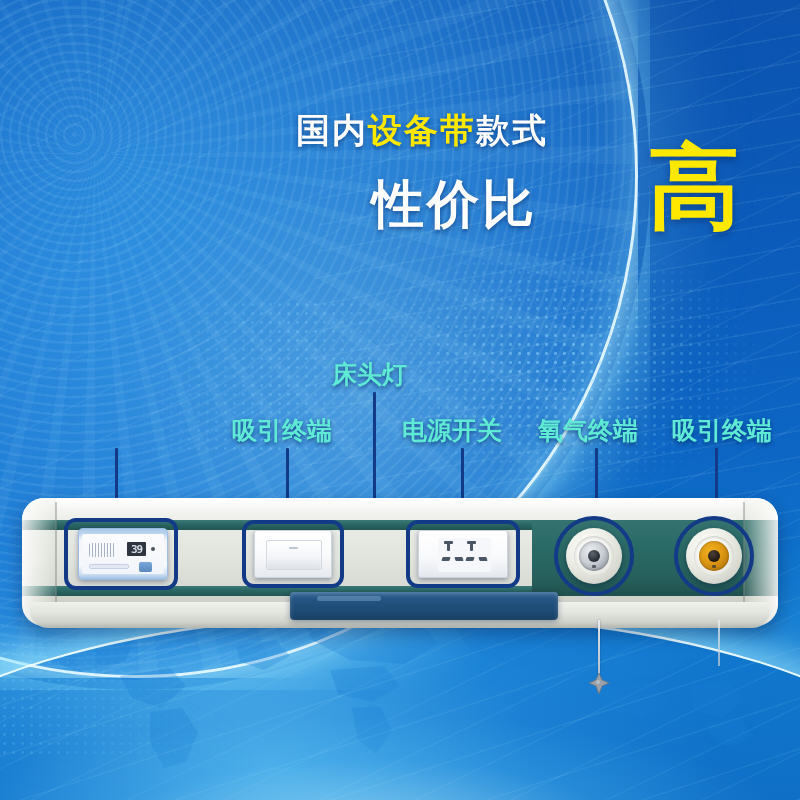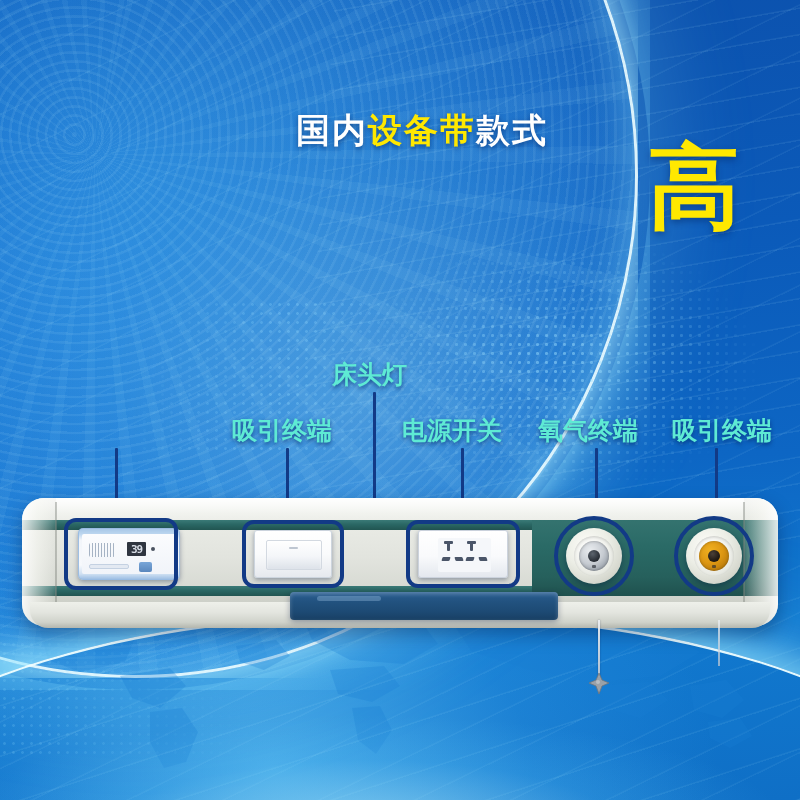--- a/index.html
+++ b/index.html
@@ -218,21 +218,21 @@
     background: linear-gradient(180deg, #2a5f93 0%, #22527f 35%, #1d4a74 70%, #183f64 100%);
     box-shadow: inset 0 2px 4px rgba(255,255,255,0.25), 0 2px 6px rgba(0,20,60,0.35);
   }
   .lightbar::after {
     content:""; position:absolute; left:10%; top:4px; width:24%; height:5px;
     border-radius:3px; background: rgba(190,225,255,0.28);
   }
 
   
   .intercom {
-    position:absolute; left:78px; top:528px; width:102px; height:52px;
+    position:absolute; left:78px; top:528px; width:90px; height:52px;
     border-radius:5px;
     background: linear-gradient(180deg, #a8c8e8 0%, #bcd6ef 10%, #f2f5fa 22%, #f7f9fc 72%, #cfe0f2 90%, #9fc0e4 100%);
     box-shadow: 0 2px 5px rgba(0,20,60,0.35);
     border:1px solid rgba(150,185,225,0.9);
   }
   .ic-face {
     position:absolute; left:3px; top:5px; right:3px; bottom:5px;
     background: linear-gradient(180deg,#fbfcfe 0%, #f1f4f9 100%);
     border-radius:2px;
   }
@@ -363,20 +363,21 @@
     </svg>
   </div>
 
   <div class="bottom-streak"></div>
   <div class="horizon-haze"></div>
   <div class="horizon"></div>
 
   <div class="hl-line1">
     <span>国内</span><span class="hl-y">设备带</span><span>款式</span>
   </div>
+  <div class="hl-line2">性价比</div>
   <div class="hl-big">高</div>
 
   <div class="label" style="left:232px; top:414px;">吸引终端</div>
   <div class="label" style="left:332px; top:358px;">床头灯</div>
   <div class="label" style="left:402px; top:414px;">电源开关</div>
   <div class="label" style="left:538px; top:414px;">氧气终端</div>
   <div class="label" style="left:672px; top:414px;">吸引终端</div>
 
   <div class="lead" style="left:115px; top:448px; height:80px;"></div>
   <div class="lead" style="left:286px; top:448px; height:82px;"></div>

